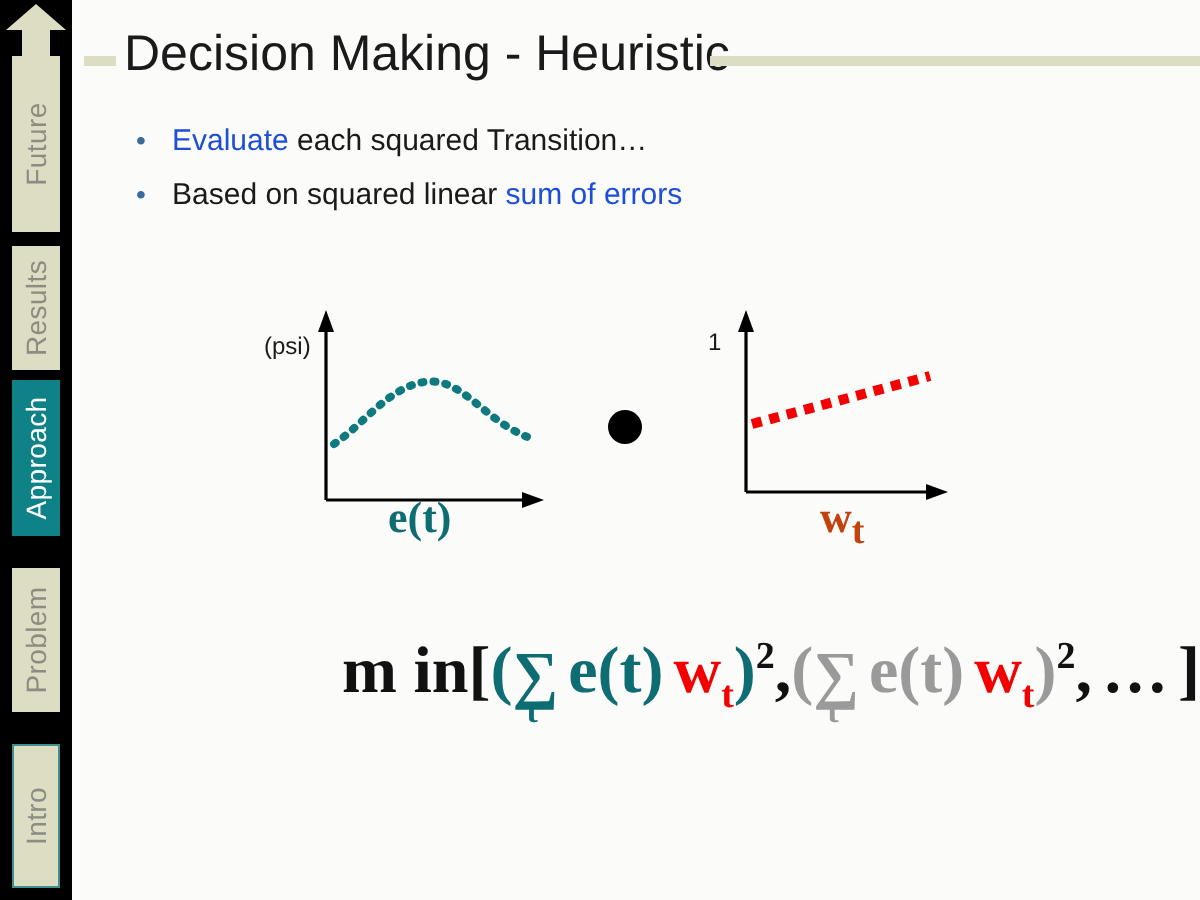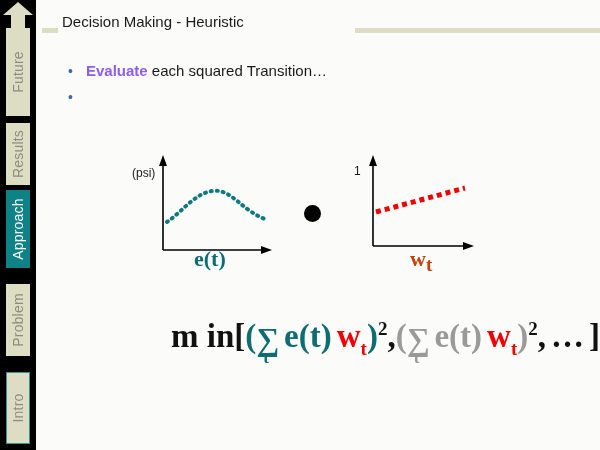--- a/index.html
+++ b/index.html
@@ -69,21 +69,21 @@
   }
   #title-rule-left {
     position: absolute;
     left: 6px; top: 12px;
     width: 16px; height: 5px;
     background: #ddddc4;
   }
   #page-title {
     position: absolute;
     left: 26px; top: -3px;
-    font-size: 15px;
+    font-size: 25px;
     color: #1a1a1a;
     white-space: nowrap;
   }
   #title-rule-right {
     position: absolute;
     left: 319px; top: 12px;
     right: 0; height: 5px;
     background: #ddddc4;
   }
 
@@ -100,21 +100,21 @@
     font-size: 15px;
     color: #1a1a1a;
   }
   .bullet-dot {
     width: 18px;
     color: #3b6a9c;
     font-size: 14px;
     flex: 0 0 18px;
   }
   .bullet-text { white-space: nowrap; }
-  .hl { color: #8b5cf6; font-weight: bold; }
+  .hl { color: #1d4ed8; font-weight: normal; }
 
   
   #figures {
     position: absolute;
     left: 120px; top: 150px;
     width: 400px; height: 140px;
   }
   .chart { position: absolute; }
   .chart-caption {
     position: absolute;
@@ -209,20 +209,23 @@
 
     <div class="bullet-row">
       <span class="bullet-dot">•</span>
       <span class="bullet-text">
         <span class="hl">Evaluate</span><span> each squared Transition…</span>
       </span>
     </div>
 
     <div class="bullet-row">
       <span class="bullet-dot">•</span>
+      <span class="bullet-text">
+        <span>Based on squared linear </span><span class="hl">sum of errors</span>
+      </span>
     </div>
 
   </div>
 
   <div id="figures">
 
     <div class="chart" style="left:0px; top:0px; width:160px; height:105px;">
       <span class="axis-label" style="left:12px; top:16px;">(psi)</span>
       <svg width="160" height="105" viewBox="0 0 160 105">
 

